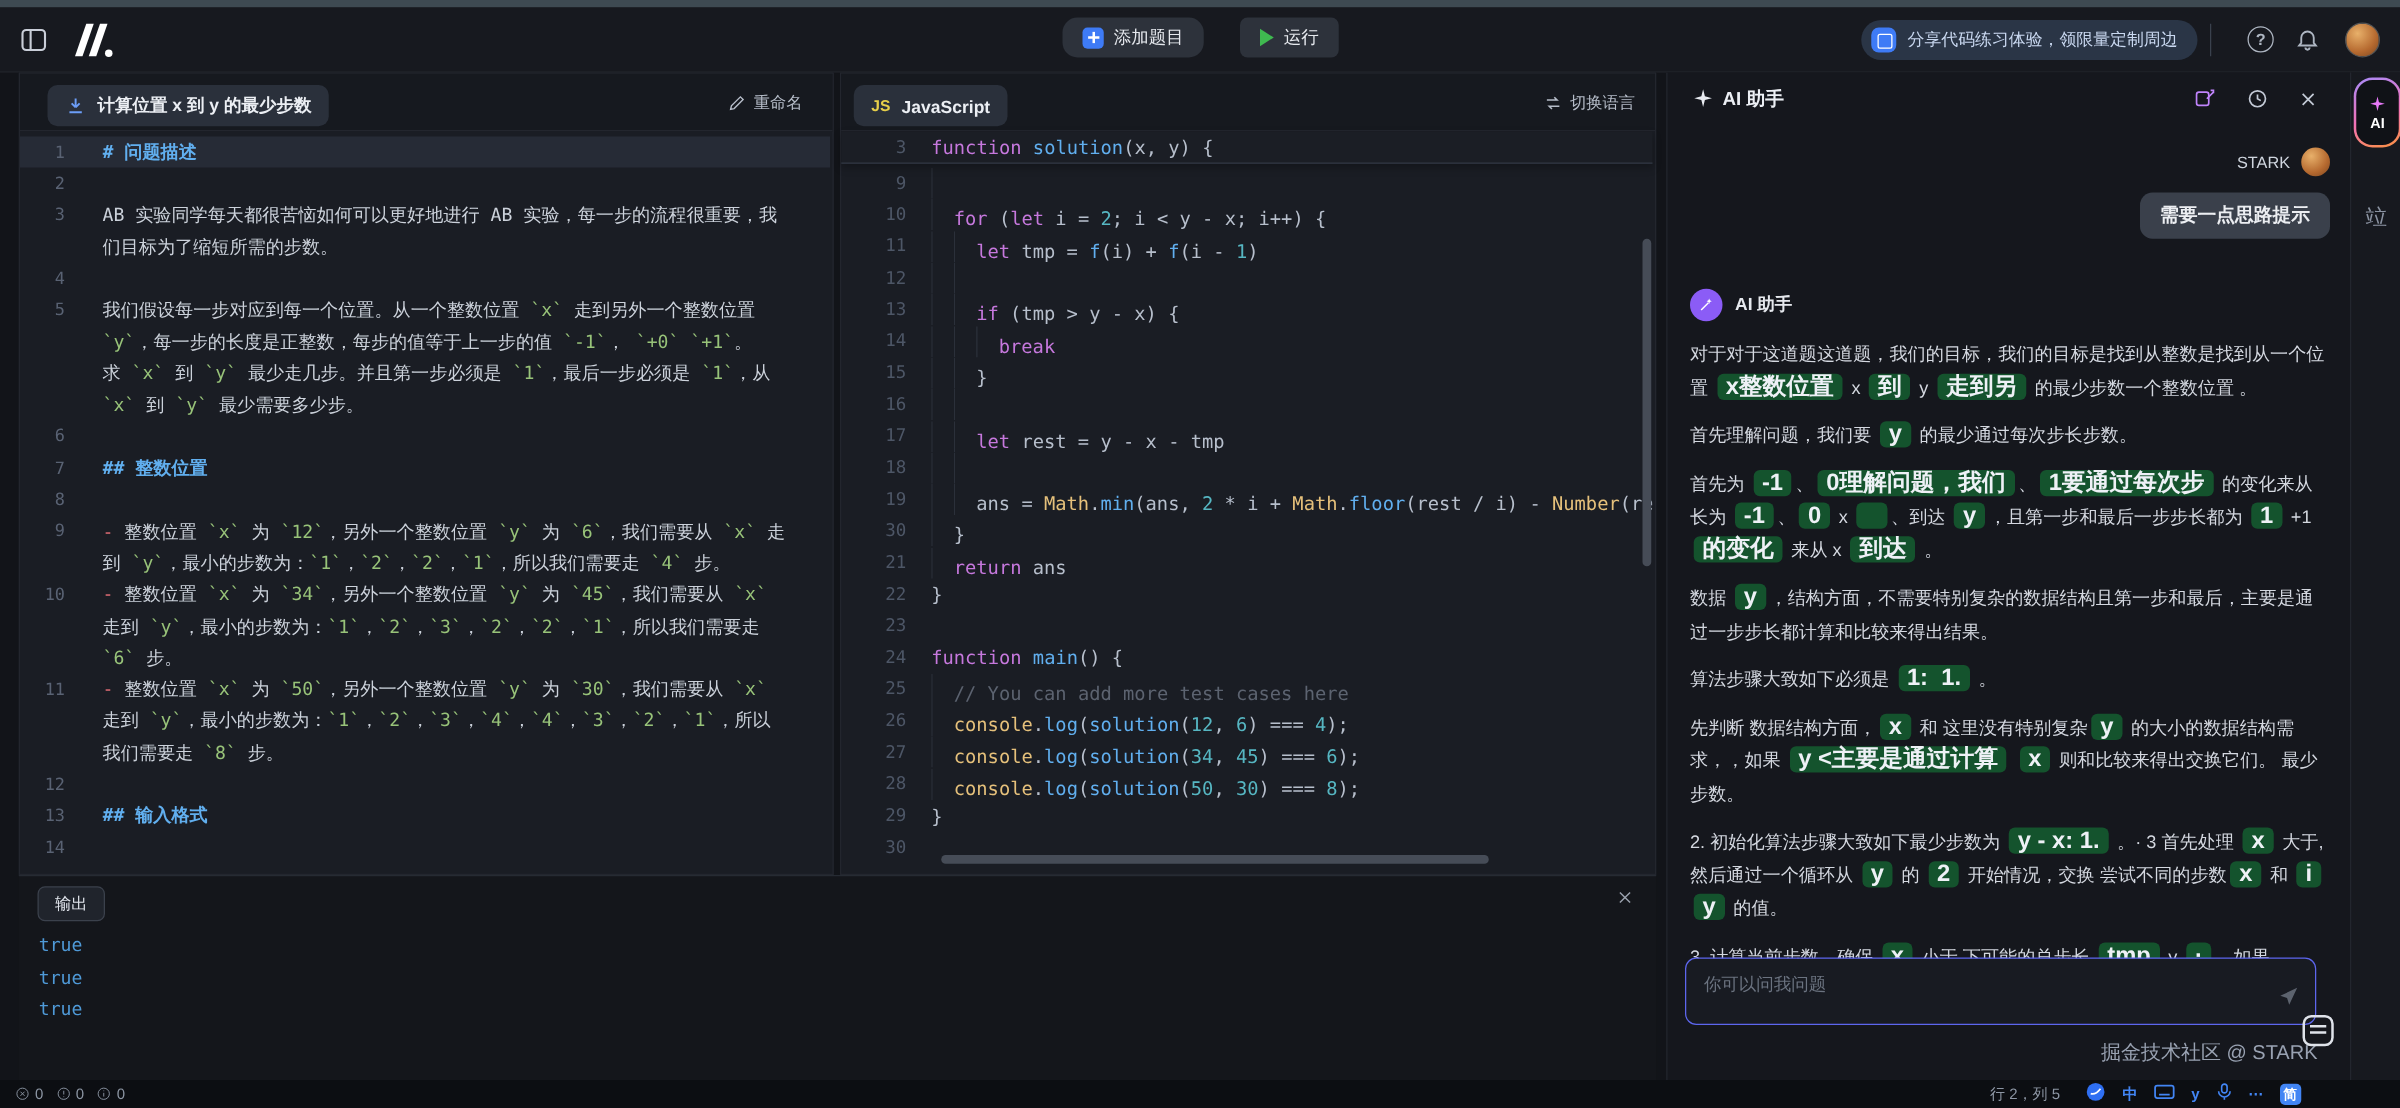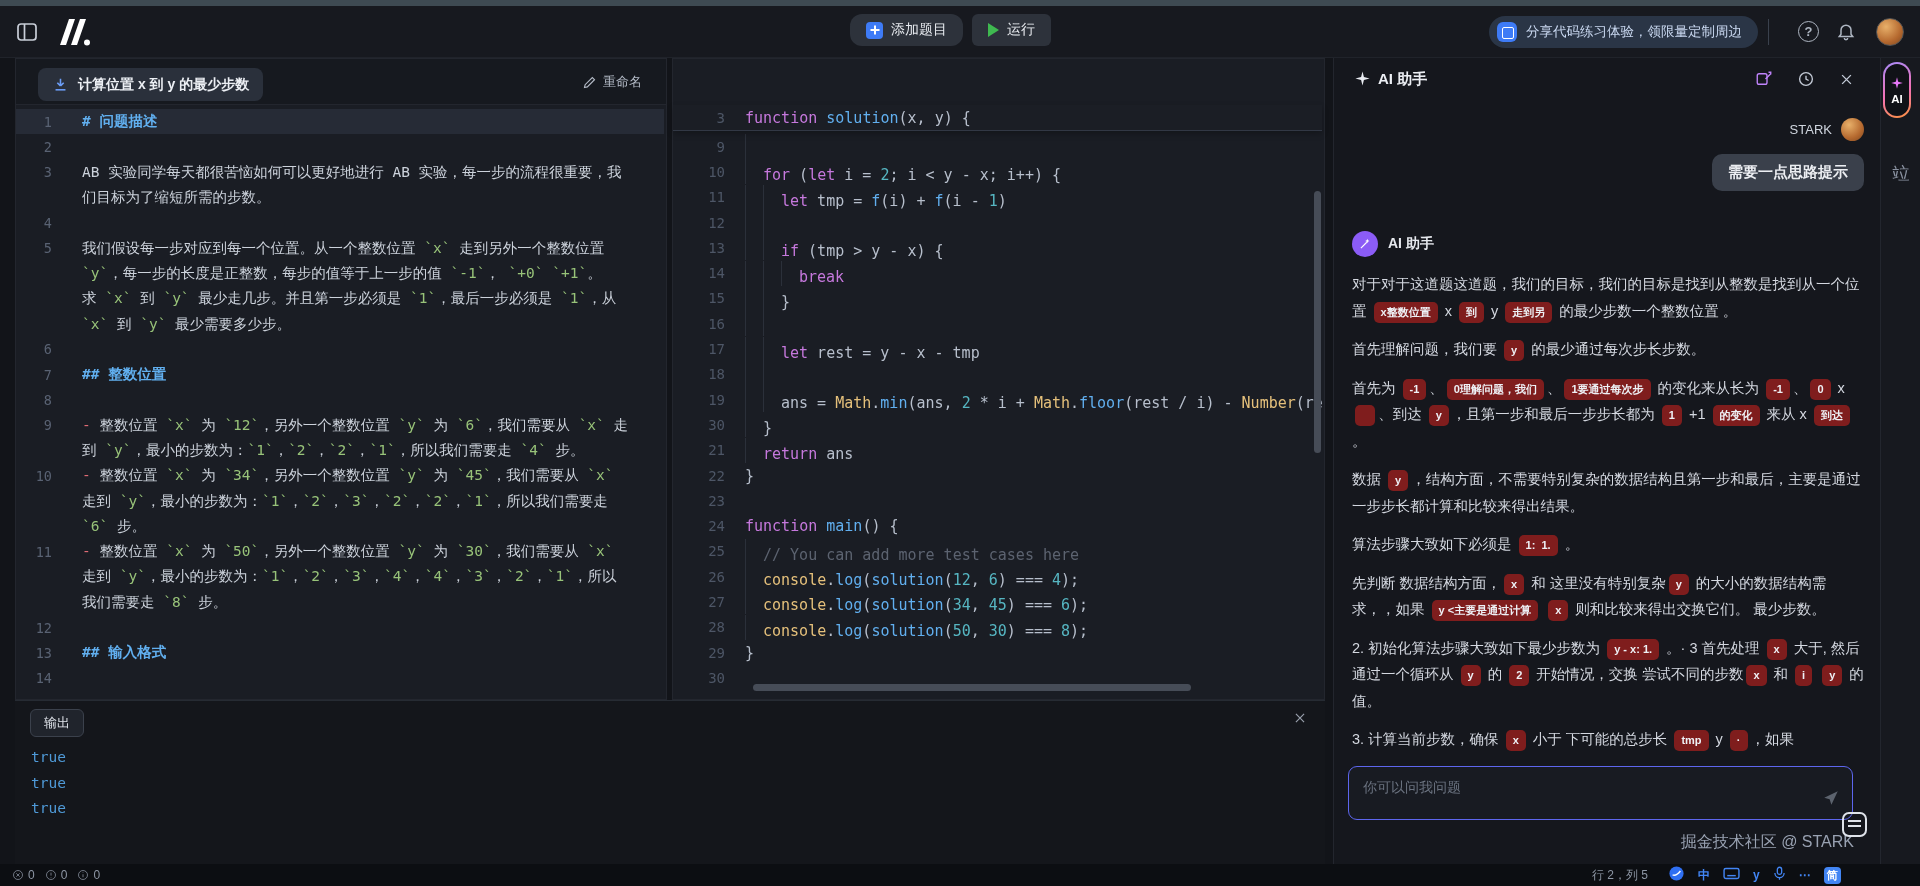--- a/index.html
+++ b/index.html
@@ -7,21 +7,21 @@
   .screen{position:relative;width:1920px;height:886px;background:#121419;overflow:hidden;
     font-family:"Liberation Sans",sans-serif;color:#ccd2db;}
   
   .topstrip{position:absolute;left:0;top:0;width:1920px;height:6px;background:#3e4a52;}
   .topbar{position:absolute;left:0;top:6px;width:1920px;height:52px;background:#17191f;border-bottom:1px solid #20232a;}
   .tb-toggle{position:absolute;left:16px;top:15px;width:22px;height:22px;cursor:pointer;}
   .tb-logo{position:absolute;left:54px;top:11px;width:40px;height:30px;}
   .tb-btn{position:absolute;top:8px;height:32px;background:#2d323b;border-radius:6px;display:flex;align-items:center;
     gap:8px;padding:0 16px;color:#e6e9ee;font-size:14px;cursor:pointer;}
   .btn-add{left:850px;border-radius:12px;}
-  .btn-run{left:972px;}
+  .btn-run{left:992px;}
   .plus-ic{width:17px;height:17px;border-radius:4px;background:#3e7bf6;position:relative;}
   .plus-ic::before,.plus-ic::after{content:"";position:absolute;background:#fff;left:50%;top:50%;}
   .plus-ic::before{width:9px;height:2px;transform:translate(-50%,-50%);}
   .plus-ic::after{width:2px;height:9px;transform:translate(-50%,-50%);}
   .play-ic{width:0;height:0;border-left:11px solid #3fb950;border-top:7px solid transparent;border-bottom:7px solid transparent;}
   .promo{position:absolute;left:1489px;top:10px;height:32px;background:#2a3546;border-radius:999px;display:flex;
     align-items:center;gap:9px;padding:0 16px 0 8px;color:#c9d8f0;font-size:13.5px;cursor:pointer;}
   .promo-ic{width:20px;height:20px;border-radius:6px;background:#3e7bf6;position:relative;}
   .promo-ic::before{content:"";position:absolute;left:5px;top:5px;width:10px;height:10px;border:1.6px solid #fff;border-radius:2px;}
   .tb-div{position:absolute;left:1768px;top:13px;width:1px;height:26px;background:#3a414d;}
@@ -75,29 +75,29 @@
   .u-row{display:flex;justify-content:flex-end;align-items:center;gap:9px;margin-top:16px;}
   .u-name{font-size:13px;color:#cfd5de;}
   .u-av{width:23px;height:23px;border-radius:50%;background:radial-gradient(circle at 35% 30%,#e8b06a,#b5692f 60%,#7a4620);}
   .u-bubble-row{display:flex;justify-content:flex-end;margin-top:13px;}
   .u-bubble{background:#3a404b;border-radius:10px;padding:9px 16px;font-size:15px;font-weight:600;color:#eceef2;}
   .a-row{display:flex;align-items:center;gap:10px;margin-top:40px;}
   .a-av{width:26px;height:26px;border-radius:50%;background:#8b5cf6;display:flex;align-items:center;justify-content:center;}
   .a-name{font-size:14px;font-weight:700;color:#e6e9ee;}
   .ai-ps{margin-top:14px;}
   .ai-p{font-size:14.5px;line-height:26.5px;color:#d4d8e0;margin-bottom:12px;}
-  .chip{display:inline-block;background:#7f1d1d;border-radius:5px;padding:0 7px;margin:0 3px;font-weight:700;
-    color:#eef1f6;font-size:11px;line-height:21px;white-space:pre;}
+  .chip{display:inline-block;background:#14532d;border-radius:5px;padding:0 7px;margin:0 3px;font-weight:700;
+    color:#eef1f6;font-size:19px;line-height:21px;white-space:pre;}
   .ai-input{position:absolute;left:14px;top:708px;width:505px;height:54px;border:1.6px solid #5d66ee;border-radius:9px;background:#181b22;}
   .ai-input input{position:absolute;left:12px;top:8px;width:440px;height:24px;background:transparent;border:none;outline:none;
     color:#d4d8e0;font-size:14px;font-family:"Liberation Sans",sans-serif;}
   .ai-input input::placeholder{color:#6b7380;}
   .send{position:absolute;right:12px;bottom:8px;cursor:pointer;opacity:.8;}
   
-  .rail-ai{position:absolute;left:2px;top:4px;width:28px;height:56px;border-radius:15px;padding:2px;
+  .rail-ai{position:absolute;left:2px;top:4px;width:38px;height:56px;border-radius:15px;padding:2px;
     background:linear-gradient(160deg,#a78bfa,#f472b6 55%,#fb923c);cursor:pointer;}
   .rail-ai-in{width:100%;height:100%;border-radius:13px;background:#101217;display:flex;flex-direction:column;
     align-items:center;justify-content:center;gap:3px;}
   .rail-ai-label{font-size:11.5px;font-weight:700;color:#fff;}
   .rail-extra{position:absolute;left:0;width:40px;top:104px;text-align:center;color:#8b93a2;font-size:17px;cursor:pointer;}
   
   .out-tab{position:absolute;left:15px;top:8px;height:28px;background:#20242c;border:1px solid #3b414c;border-radius:6px;
     display:flex;align-items:center;padding:0 13px;font-size:13px;color:#dfe3ea;cursor:pointer;}
   .out-close{position:absolute;right:18px;top:10px;cursor:pointer;}
   .out-lines{position:absolute;left:16px;top:44px;font-family:"DejaVu Sans Mono",monospace;font-size:14.5px;color:#4f9ad8;}
@@ -195,20 +195,32 @@
         <div class="prow"><span class="pg">11</span><div class="pc"><span class="md-dash">-</span><span class="md-t"> 整数位置 </span><span class="md-code">`x`</span><span class="md-t"> 为 </span><span class="md-code">`50`</span><span class="md-t">，另外一个整数位置 </span><span class="md-code">`y`</span><span class="md-t"> 为 </span><span class="md-code">`30`</span><span class="md-t">，我们需要从 </span><span class="md-code">`x`</span></div></div>
         <div class="prow"><span class="pg"></span><div class="pc"><span class="md-t">走到 </span><span class="md-code">`y`</span><span class="md-t">，最小的步数为：</span><span class="md-code">`1`</span><span class="md-t">，</span><span class="md-code">`2`</span><span class="md-t">，</span><span class="md-code">`3`</span><span class="md-t">，</span><span class="md-code">`4`</span><span class="md-t">，</span><span class="md-code">`4`</span><span class="md-t">，</span><span class="md-code">`3`</span><span class="md-t">，</span><span class="md-code">`2`</span><span class="md-t">，</span><span class="md-code">`1`</span><span class="md-t">，所以</span></div></div>
         <div class="prow"><span class="pg"></span><div class="pc"><span class="md-t">我们需要走 </span><span class="md-code">`8`</span><span class="md-t"> 步。</span></div></div>
         <div class="prow"><span class="pg">12</span><div class="pc"></div></div>
         <div class="prow"><span class="pg">13</span><div class="pc"><span class="md-h">## 输入格式</span></div></div>
         <div class="prow"><span class="pg">14</span><div class="pc"></div></div>
       </div>
   </div>
 
   <div class="panel p-mid">
+    <div class="phead">
+      <div class="ptab" style="left:10px;">
+        <span class="jsbadge">JS</span>
+        <span style="font-weight:600;">JavaScript</span>
+      </div>
+      <div class="switchlang">
+        <svg width="15" height="15" viewBox="0 0 24 24" fill="none" stroke="#b6bdc9" stroke-width="2">
+          <path d="M4 8h13l-3.5-3.5M20 16H7l3.5 3.5"></path>
+        </svg>
+        <span>切换语言</span>
+      </div>
+    </div>
     <div class="sticky" id="sticky-line">
         <div class="crow"><span class="cg">3</span><div class="cc"><span class="tok-k">function</span><span class="tok-d"> </span><span class="tok-fn">solution</span><span class="tok-d">(x, y) {</span></div></div>
       </div>
     <div class="codewrap" id="code-rows">
         <div class="crow"><span class="cg">9</span><div class="cc"><span class="ig"></span></div></div>
         <div class="crow"><span class="cg">10</span><div class="cc"><span class="ig"></span><span class="tok-k">for</span><span class="tok-d"> (</span><span class="tok-k">let</span><span class="tok-d"> i = </span><span class="tok-n">2</span><span class="tok-d">; i &lt; y - x; i++) {</span></div></div>
         <div class="crow"><span class="cg">11</span><div class="cc"><span class="ig"></span><span class="ig"></span><span class="tok-k">let</span><span class="tok-d"> tmp = </span><span class="tok-fn">f</span><span class="tok-d">(i) + </span><span class="tok-fn">f</span><span class="tok-d">(i - </span><span class="tok-n">1</span><span class="tok-d">)</span></div></div>
         <div class="crow"><span class="cg">12</span><div class="cc"><span class="ig"></span><span class="ig"></span></div></div>
         <div class="crow"><span class="cg">13</span><div class="cc"><span class="ig"></span><span class="ig"></span><span class="tok-k">if</span><span class="tok-d"> (tmp &gt; y - x) {</span></div></div>
         <div class="crow"><span class="cg">14</span><div class="cc"><span class="ig"></span><span class="ig"></span><span class="ig"></span><span class="tok-k">break</span></div></div>

